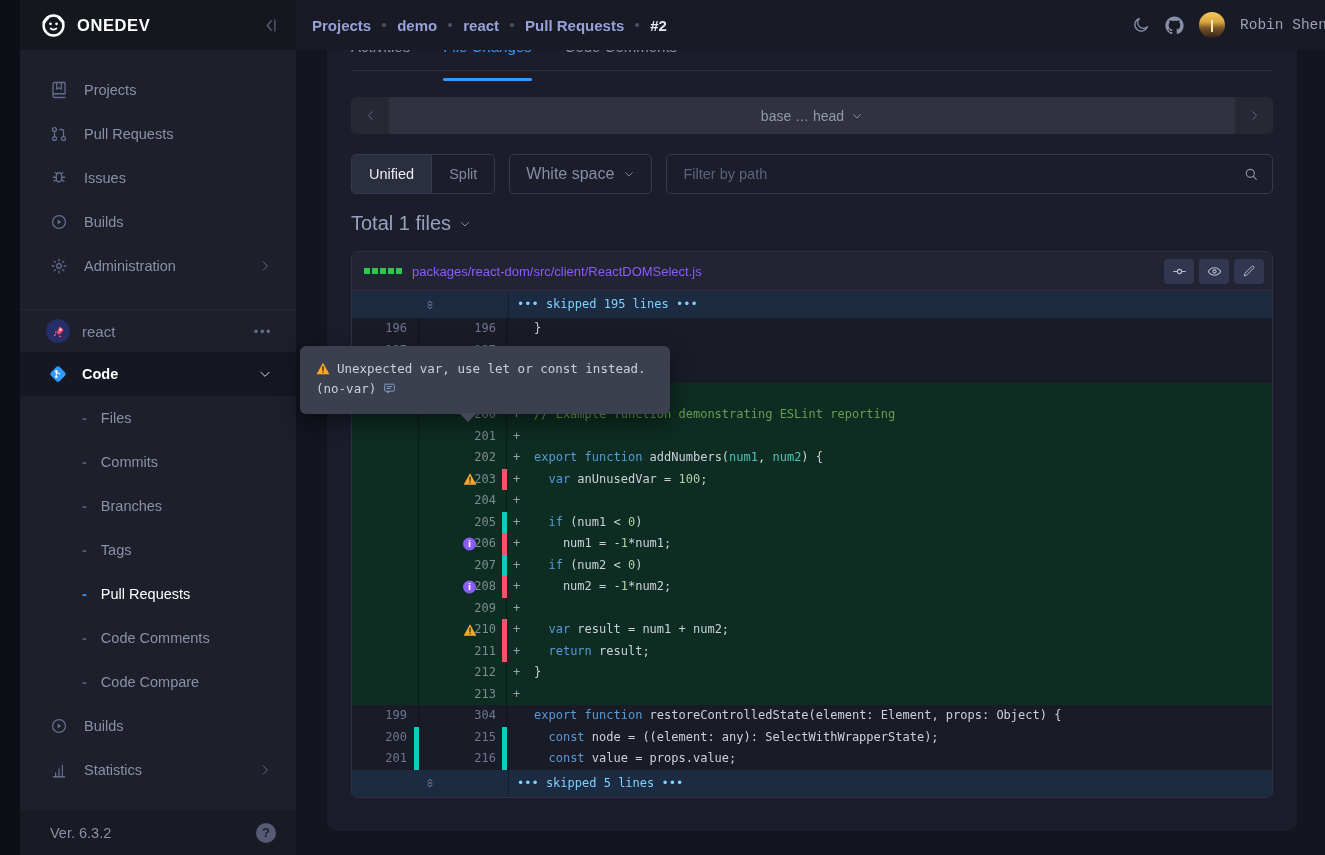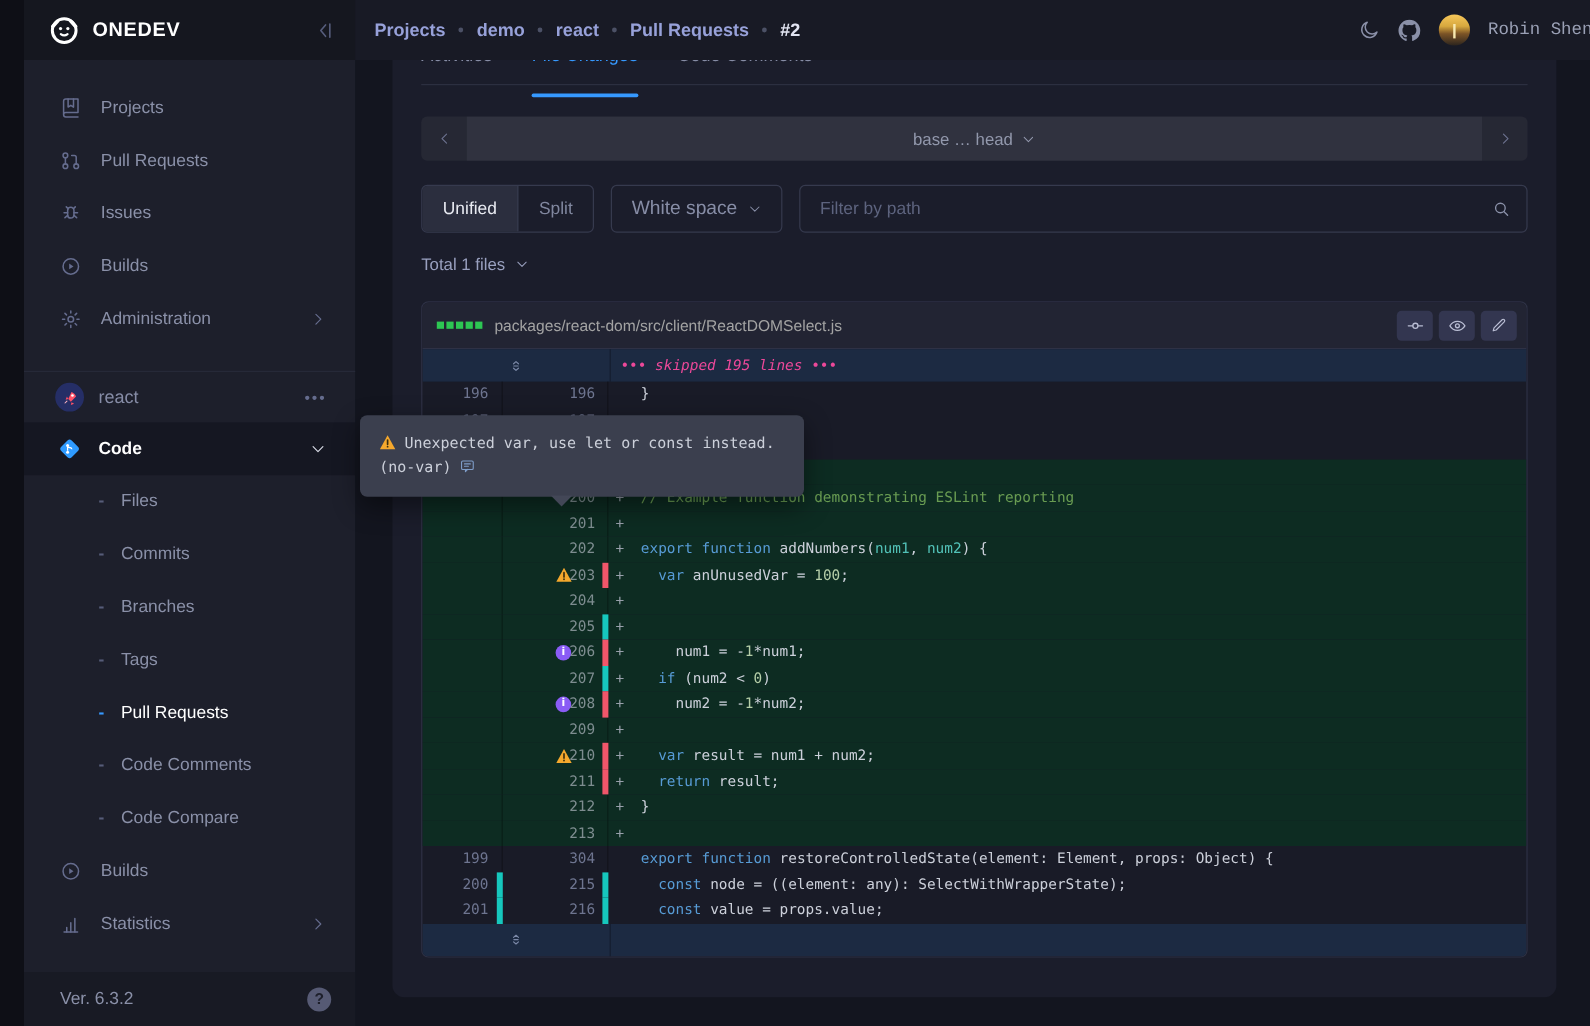--- a/index.html
+++ b/index.html
@@ -76,39 +76,39 @@
   .seg-btn.active{background:#2b2e3e;color:#e9ebf2;}
   .dropdown{border:1px solid #363a4e;border-radius:5px;padding:0 16px;display:flex;align-items:center;gap:9px;
             color:#878da6;font-size:16px;cursor:pointer;flex:none;}
   .filter{flex:1;border:1px solid #363a4e;border-radius:5px;display:flex;align-items:center;box-sizing:border-box;}
   .filter input{flex:1;background:transparent;border:none;outline:none;color:#c9cdd9;font-size:14.5px;
                 font-family:"Liberation Sans",sans-serif;padding:0 0 0 16px;}
   .filter input::placeholder{color:#5d637e;}
   .search-btn{width:42px;align-self:stretch;display:flex;align-items:center;justify-content:center;
               color:#8a90a8;cursor:pointer;}
 
-  .summary{position:absolute;left:24px;top:212px;font-size:14px;color:#99a0bf;display:flex;align-items:center;
+  .summary{position:absolute;left:24px;top:212px;font-size:20px;color:#99a0bf;display:flex;align-items:center;
            gap:8px;cursor:pointer;}
 
   
   .diff-panel{position:absolute;left:24px;top:251px;width:922px;border:1px solid #2e3145;border-radius:6px;
               overflow:hidden;background:#191b27;box-sizing:border-box;}
   .file-header{height:38px;background:#222433;border-bottom:1px solid #2e3145;display:flex;align-items:center;
                padding:0 8px 0 12px;}
   .stat-squares{display:flex;gap:2px;margin-right:10px;}
   .sq{width:6px;height:6px;}
-  .file-path{font-size:13px;color:#a3a3a3;cursor:pointer;}
+  .file-path{font-size:13px;color:#8b5cf6;cursor:pointer;}
   .file-actions{margin-left:auto;display:flex;gap:5px;}
   .fbtn{width:30px;height:25px;border-radius:4px;background:#333650;display:flex;align-items:center;
         justify-content:center;color:#b9bdd3;cursor:pointer;}
 
   .diff-body{font-family:"DejaVu Sans Mono",monospace;font-size:12px;}
   .drow{display:flex;height:21.5px;line-height:21.5px;position:relative;}
   .drow.add{background:#0d2c22;}
-  .drow.skip{height:27px;line-height:27px;background:#1c2a42;color:#ec4899;font-style:italic;}
+  .drow.skip{height:27px;line-height:27px;background:#1c2a42;color:#7dd3fc;}
   .cell-old{width:67px;flex:none;text-align:right;padding-right:11px;box-sizing:border-box;color:#6e7590;
             border-right:1px solid rgba(0,0,0,.30);position:relative;cursor:pointer;}
   .cell-new{width:88px;flex:none;text-align:right;padding-right:10px;box-sizing:border-box;color:#6e7590;
             border-right:1px solid rgba(0,0,0,.30);position:relative;cursor:pointer;}
   .add .cell-old,.add .cell-new{color:#7e8d90;}
   .cell-sign{width:19px;flex:none;text-align:center;color:#98a0ab;}
   .cell-code{flex:1;white-space:pre;color:#ccd0da;padding-left:8px;}
   .mark{position:absolute;right:-1px;top:0;bottom:0;width:5px;z-index:2;}
   .mark.red{background:#f0566a;}
   .mark.teal{background:#16c7bd;}
@@ -483,20 +483,21 @@
             <div class="drow add">
               <div class="cell-old"></div>
               <div class="cell-new">204</div>
               <div class="cell-sign">+</div>
               <div class="cell-code"></div>
             </div>
             <div class="drow add">
               <div class="cell-old"></div>
               <div class="cell-new">205<span class="mark teal"></span></div>
               <div class="cell-sign">+</div>
+              <div class="cell-code"><span>  </span><span class="tok-k">if</span><span> (num1 &lt; </span><span class="tok-n">0</span><span>)</span></div>
             </div>
             <div class="drow add">
               <div class="cell-old"></div>
               <div class="cell-new">206<span class="gut-icon">
                   <span class="info-badge">i</span>
                 </span><span class="mark red"></span></div>
               <div class="cell-sign">+</div>
               <div class="cell-code"><span>    num1 = -</span><span class="tok-n">1</span><span>*num1;</span></div>
             </div>
             <div class="drow add">
@@ -566,20 +567,21 @@
               <div class="cell-new">216<span class="mark teal"></span></div>
               <div class="cell-sign"></div>
               <div class="cell-code"><span>  </span><span class="tok-k">const</span><span> value = props.value;</span></div>
             </div>
             <div class="drow skip">
               <div class="skip-gutter">
                 <svg width="14" height="14" viewBox="0 0 24 24" fill="none" stroke="currentColor" stroke-width="1.7" stroke-linecap="round" stroke-linejoin="round">
                   <path d="m8.5 8.8 3.5-3 3.5 3M8.5 15.2l3.5 3 3.5-3M9 12h6"></path>
                 </svg>
               </div>
+              <div class="skip-text">••• skipped 5 lines •••</div>
             </div>
           </div>
       </div>
     </div>
   </div>
 
   <div class="tooltip" id="tooltip">
       <span class="tip-item"><span class="tip-warn"><svg width="14" height="13" viewBox="0 0 24 22">
             <path d="M12 1 23 21H1z" fill="#f5a82d"></path>
             <path d="M12 8v6" stroke="#3c2e0e" stroke-width="2.4" stroke-linecap="round"></path>

